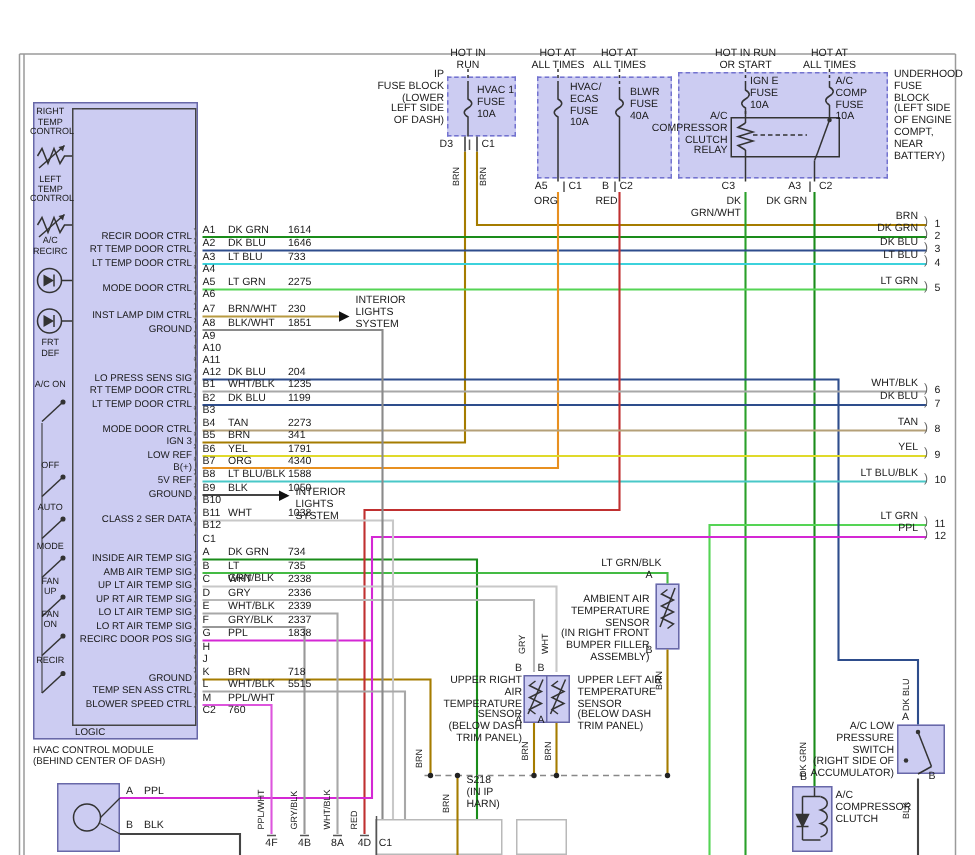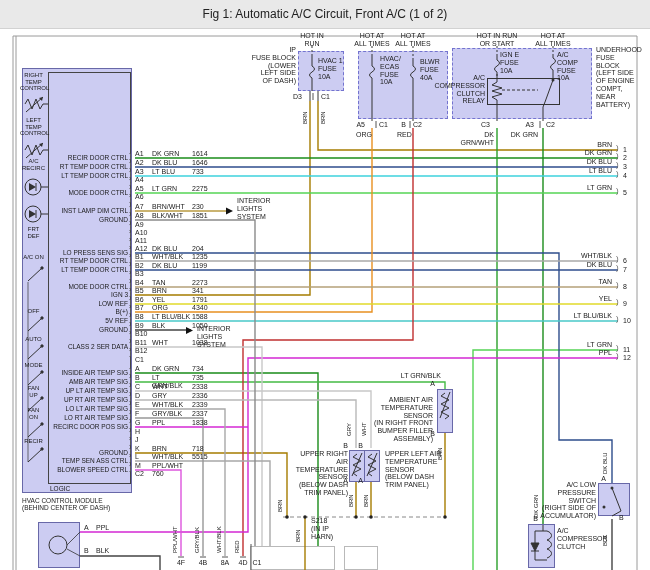--- a/index.html
+++ b/index.html
@@ -17,21 +17,20 @@
   .sm{font-size:6px;}
   .sig{font-size:6.5px;}
   .vt{writing-mode:vertical-rl;transform:rotate(180deg);font-size:6px;line-height:1;color:#1a1a1a;position:absolute;white-space:nowrap;}
   svg{position:absolute;left:0;top:0;pointer-events:none;}
 </style>
 </head>
 <body>
 
 <div id="stage">
 
-  <div id="titlebar">Fig 1: Automatic A/C Circuit, Front A/C (1 of 2)</div>
 
   <div class="box" style="left:22px;top:68px;width:110px;height:425px"></div>
   <div class="box" style="left:48px;top:72px;width:83px;height:412px;border-color:#444"></div>
   <div class="box dashedbox" style="left:298px;top:51px;width:46px;height:40px"></div>
   <div class="box dashedbox" style="left:358px;top:51px;width:90px;height:68px"></div>
   <div class="box dashedbox" style="left:452px;top:48px;width:140px;height:71px"></div>
   <div class="box plainbox" style="left:487px;top:78px;width:73px;height:27px"></div>
   <div class="box" style="left:437px;top:389px;width:16px;height:44px"></div>
   <div class="box" style="left:349px;top:450px;width:16px;height:32px"></div>
   <div class="box" style="left:364px;top:450px;width:16px;height:32px"></div>

